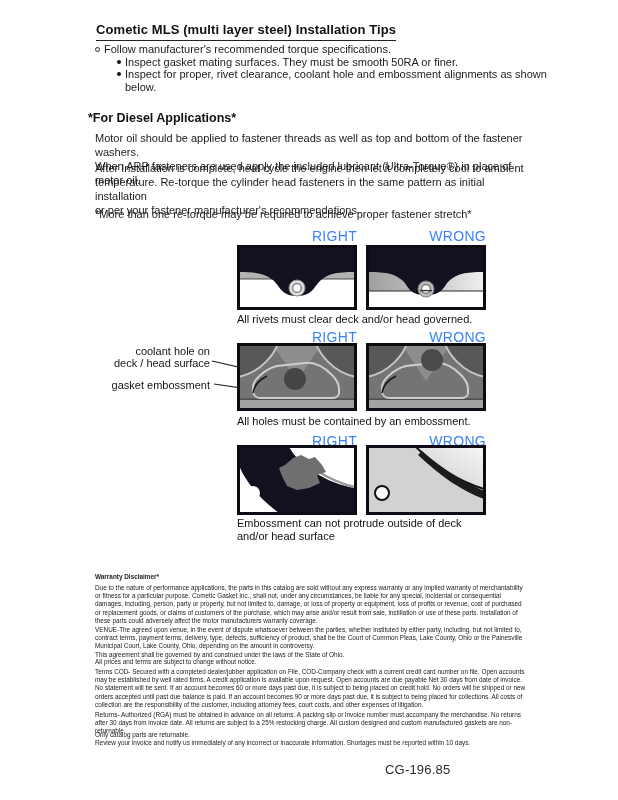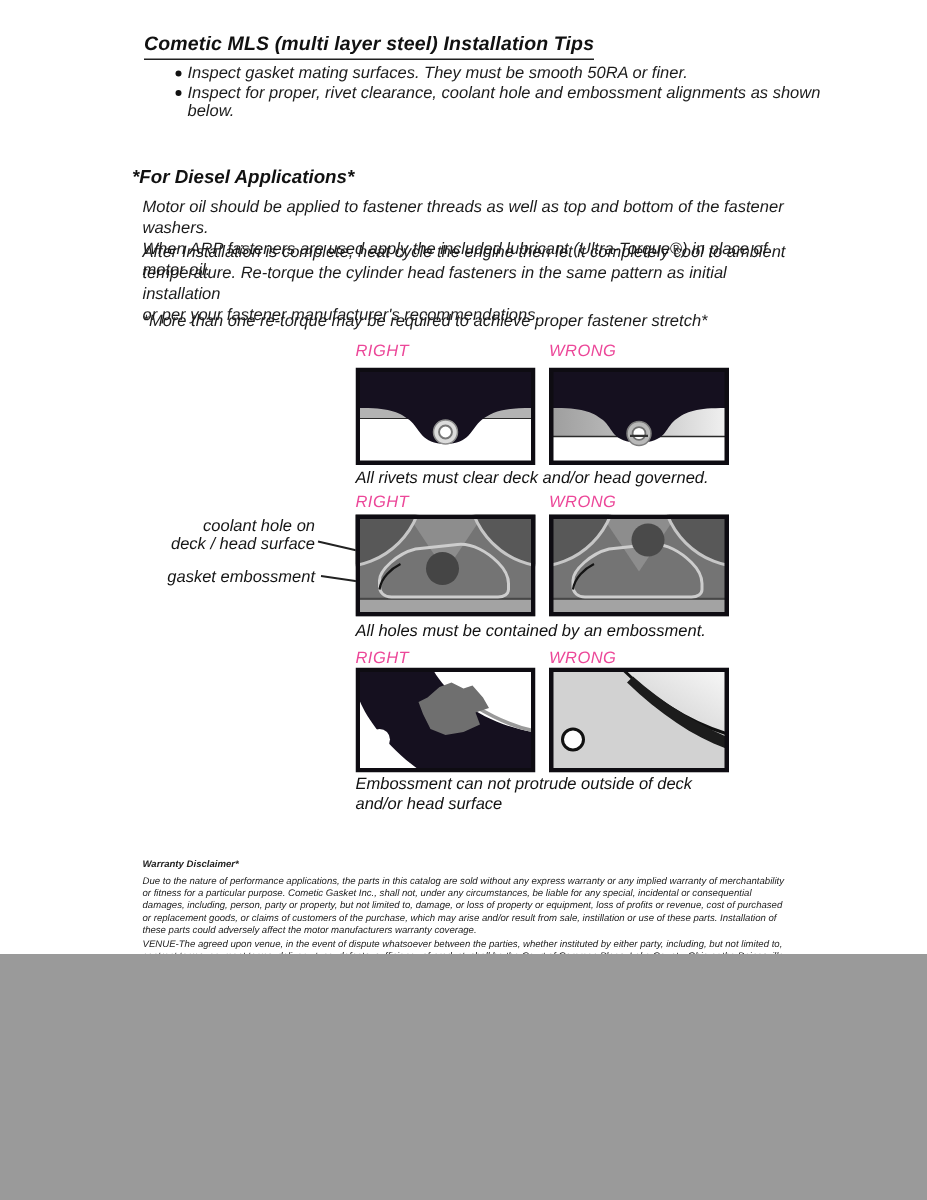--- a/index.html
+++ b/index.html
@@ -1,45 +1,49 @@
 <!DOCTYPE html>
 <html><head>
 <meta charset="utf-8">
 <style>
   html,body{margin:0;padding:0;background:#9a9a9a;}
-  .page{position:relative;width:618px;height:636px;margin:0 auto;background:#ffffff;
-        font-family:"Liberation Sans", sans-serif;color:#1a1a1a;overflow:hidden;font-style:italic;}
+  .page{position:relative;width:618px;height:800px;margin:0 auto;background:#ffffff;
+        font-family:"Liberation Sans", sans-serif;color:#1a1a1a;overflow:hidden;}
   .abs{position:absolute;}
   .title{font-size:13px;font-weight:bold;letter-spacing:.1px;color:#111;
          border-bottom:1.5px solid #222;padding-bottom:3px;display:inline-block;}
   .bullets{font-size:11px;line-height:12.7px;color:#1c1c1c;}
   .brow{display:flex;align-items:flex-start;}
   .ring{width:3px;height:3px;border:1px solid #2a2a2a;border-radius:50%;margin:4px 4px 0 0;flex:none;}
   .dot{width:4px;height:4px;background:#111;border-radius:50%;margin:4px 4px 0 0;flex:none;}
   .sub{margin-left:22px;}
   .h2{font-size:12.5px;font-weight:bold;color:#111;}
   .para{font-size:11px;line-height:14px;white-space:pre-line;color:#1c1c1c;width:440px;}
-  .rw{font-size:11px;width:120px;text-align:left;color:#ec4899;letter-spacing:.3px;}
+  .rw{font-size:14px;width:120px;text-align:right;color:#3b82f6;letter-spacing:.3px;}
   .caption{font-size:11px;line-height:13px;white-space:pre-line;color:#121212;}
   .dlabel{font-size:11px;line-height:12px;text-align:right;white-space:pre-line;color:#161616;}
   .fine{font-size:6.4px;line-height:8.2px;white-space:pre-line;width:432px;color:#222;}
   .fine-h{font-size:6.4px;font-weight:bold;color:#222;}
   .code{font-size:13px;color:#2a2a2a;letter-spacing:.2px;}
   svg{display:block;}
 </style>
 </head>
 <body>
 
 <div class="page">
 
   <div class="abs" style="left:96px;top:20px;">
     <span class="title">Cometic MLS (multi layer steel) Installation Tips</span>
   </div>
 
   <div class="abs bullets" style="left:95px;top:43px;width:460px;">
+    <div class="brow">
+      <span class="ring"></span>
+      <span>Follow manufacturer's recommended torque specifications.</span>
+    </div>
     <div class="brow sub">
       <span class="dot"></span>
       <span>Inspect gasket mating surfaces.  They must be smooth 50RA or finer.</span>
     </div>
     <div class="brow sub">
       <span class="dot"></span>
       <span>Inspect for proper, rivet clearance, coolant hole and embossment alignments as shown below.</span>
     </div>
   </div>
 

